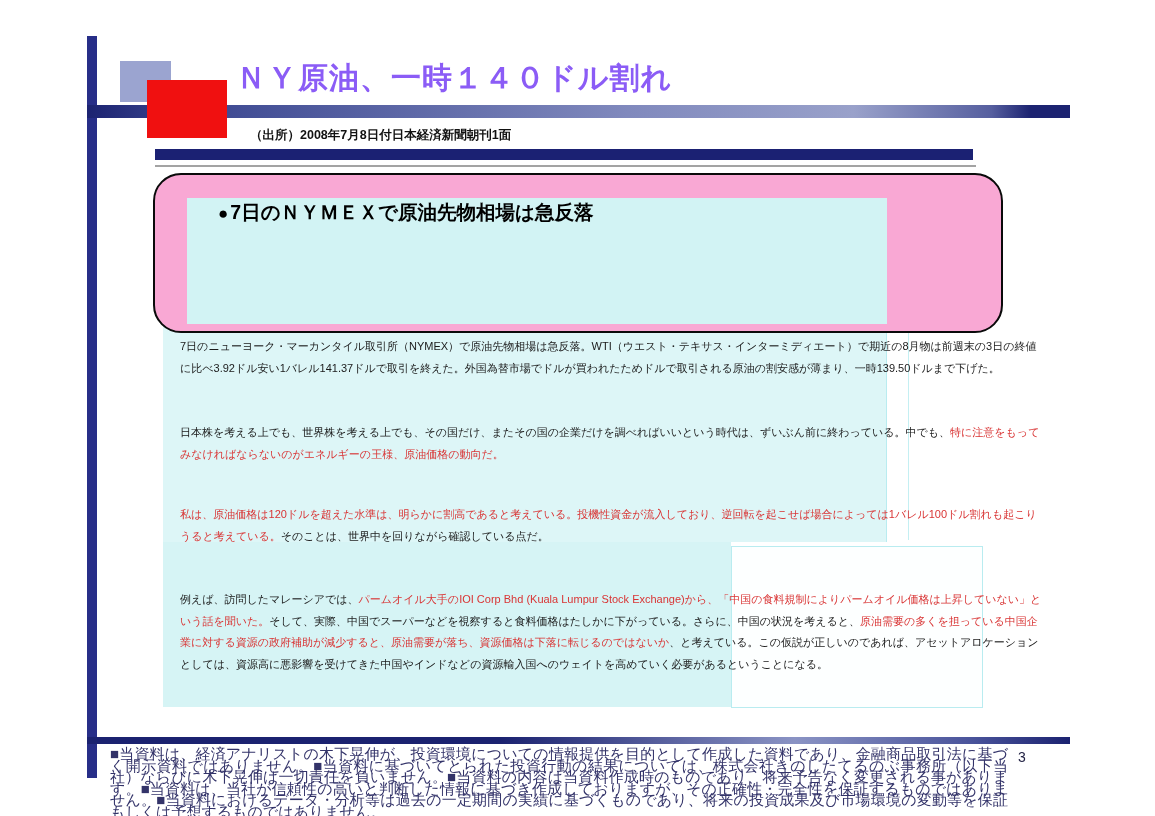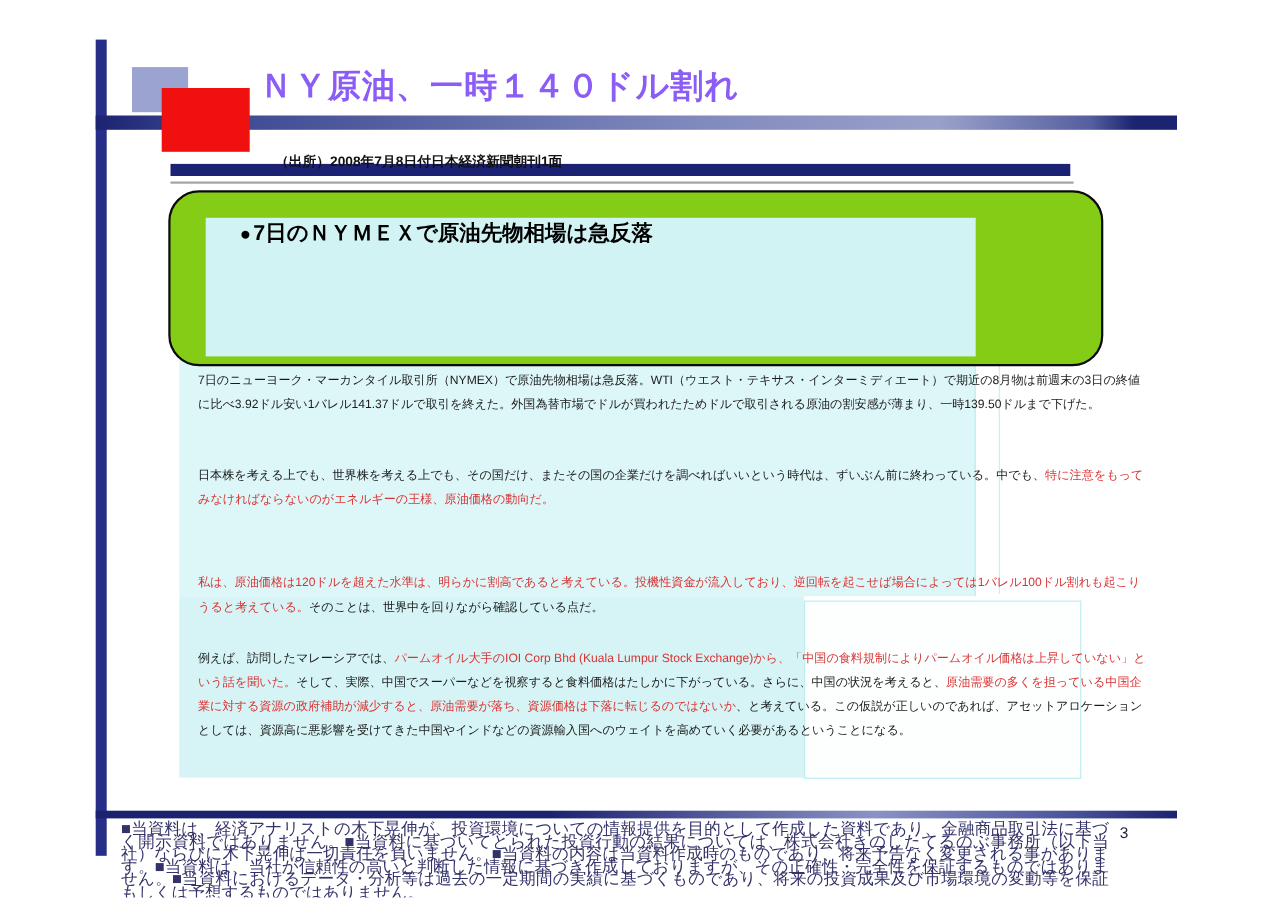--- a/index.html
+++ b/index.html
@@ -16,45 +16,45 @@
   .top-bar{
     left:87px;top:105px;width:983px;height:13px;z-index:2;
     background:linear-gradient(to right,#1c2371 0%,#3a4690 10%,#79082 40%,#8089bd 55%,#99a1ca 78%,#565f9f 92%,#1c2371 96%,#1c2371 100%);
     background:linear-gradient(to right,#1c2371 0%,#3a4690 10%,#8089bd 55%,#99a1ca 78%,#565f9f 92%,#1c2371 96%);
   }
   .red-sq{left:147px;top:80px;width:80px;height:58px;background:#f01010;z-index:3;}
   .title{
     left:236px;top:58px;z-index:4;font-size:30px;font-weight:bold;color:#8b5cf6;
     letter-spacing:1px;white-space:nowrap;
   }
-  .source{left:250px;top:139px;font-size:12.5px;font-weight:bold;color:#111;white-space:nowrap;z-index:4;text-align:center;}
+  .source{left:250px;top:127px;font-size:12.5px;font-weight:bold;color:#111;white-space:nowrap;z-index:4;text-align:center;}
   .navy-bar2{left:155px;top:149px;width:818px;height:11px;background:#1b2173;}
   .gray-line{left:155px;top:165px;width:821px;height:2px;background:#a3a3a3;}
   .bottom-bar{
     left:87px;top:737px;width:983px;height:7px;
     background:linear-gradient(to right,#1b2270 0%,#1b2270 42%,#8a93c4 72%,#4a549b 90%,#1b2270 100%);
   }
   .cyan-a{left:32px;top:23px;width:700px;height:126px;position:absolute;background:#d2f3f4;}
   .cyan-b{left:163px;top:320px;width:723px;height:222px;background:#ddf6f7;border-right:1px solid #b9ecf0;}
   .cyan-c{left:163px;top:542px;width:568px;height:165px;background:#d6f4f5;}
   .cyan-d{left:731px;top:546px;width:250px;height:160px;background:#fdffff;border:1px solid #b9ecf0;}
   .cyan-line{left:908px;top:332px;width:0;height:208px;border-left:1px solid #c4eff2;}
 
   
   .bullet-box{
-    left:153px;top:173px;width:846px;height:156px;background:#84cc16;
+    left:153px;top:173px;width:846px;height:156px;background:#f9a8d4;
     border:2px solid #0a0a0a;border-radius:28px;z-index:5;overflow:hidden;
   }
   .bullet-list{position:absolute;left:63px;top:14px;right:8px;list-style:none;margin:0;padding:0;}
   .bullet-item{font-size:19.5px;font-weight:bold;color:#000;line-height:46.5px;white-space:nowrap;}
   .bullet-item .dot{font-size:17px;margin-right:2px;}
 
   
   .body-text{left:180px;width:866px;font-size:11px;line-height:21.5px;color:#1a1a1a;z-index:6;}
-  .p1{top:336px;} .p2{top:422px;} .p3{top:504px;margin-top:16px;} .p4{top:589px;}
+  .p1{top:336px;} .p2{top:422px;} .p3{top:504px;} .p4{top:589px;}
   .seg-red{color:#d93434;}
   .seg-black{color:#1a1a1a;}
 
   
   .footer-text{
     left:110px;top:748px;width:898px;font-size:15px;line-height:11.5px;color:#333369;
     text-align:justify;z-index:6;
   }
   .page-number{left:1018px;top:749px;font-size:14px;color:#222244;z-index:6;}
 </style>

